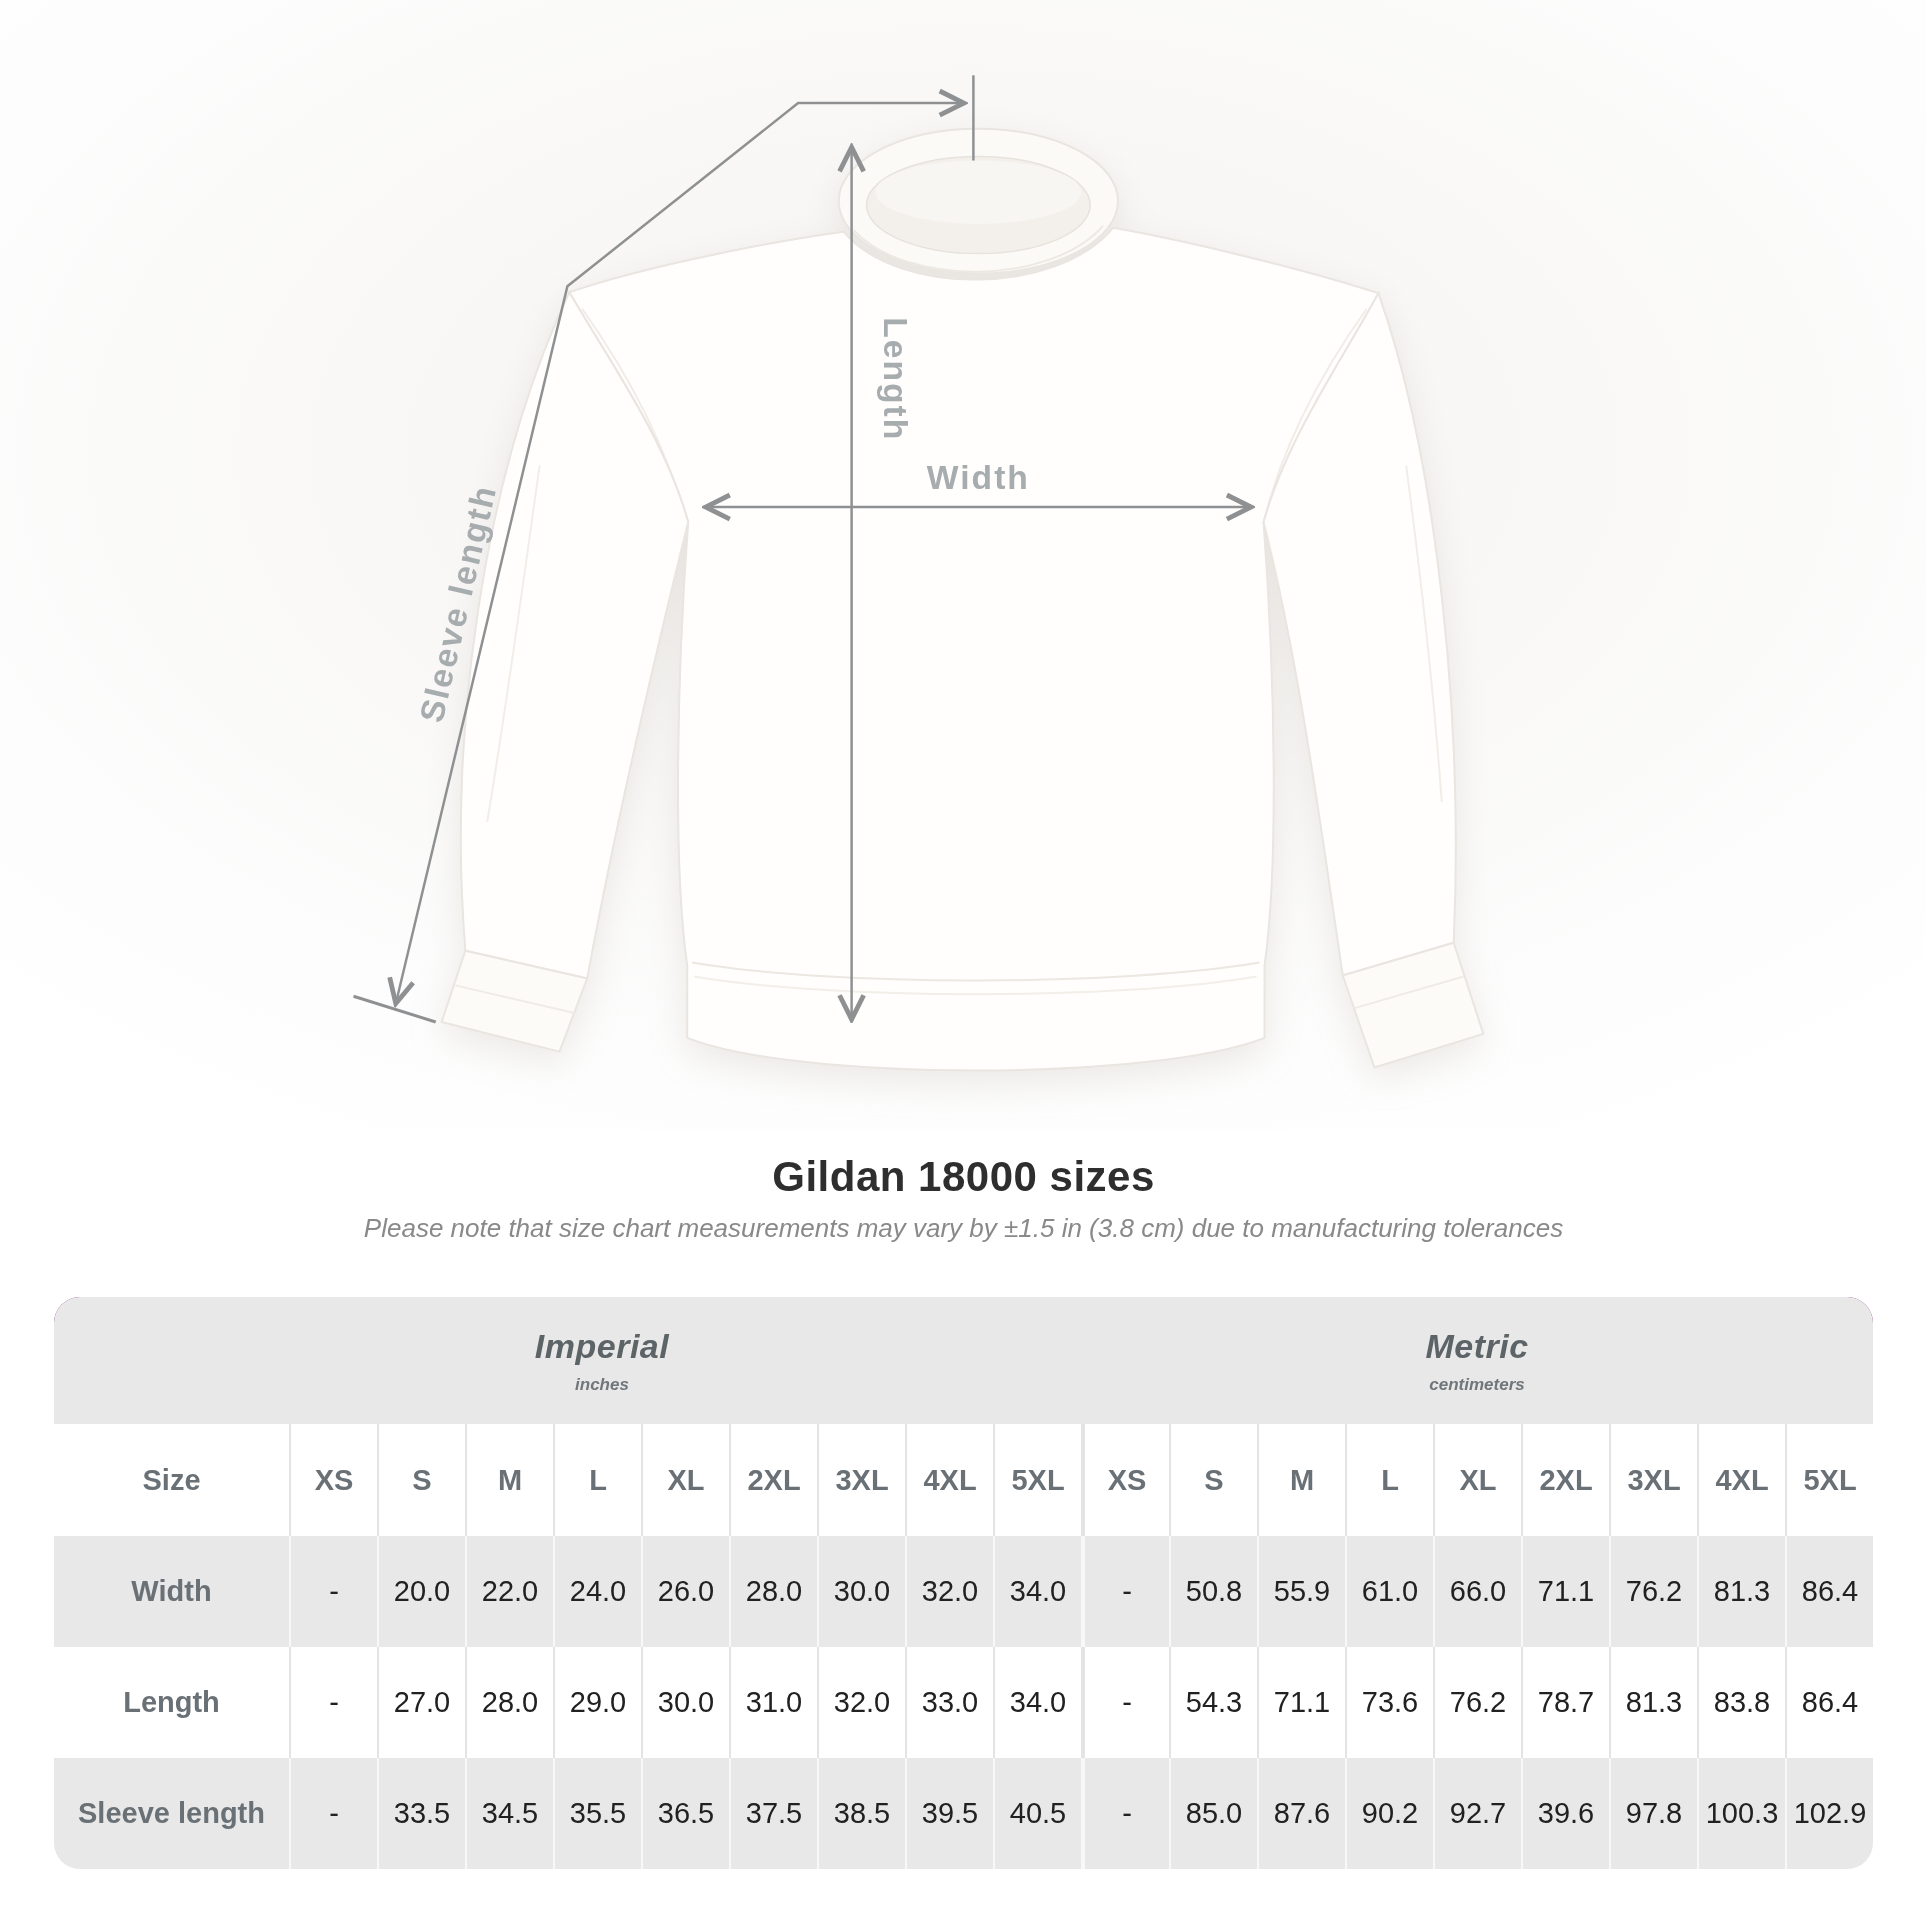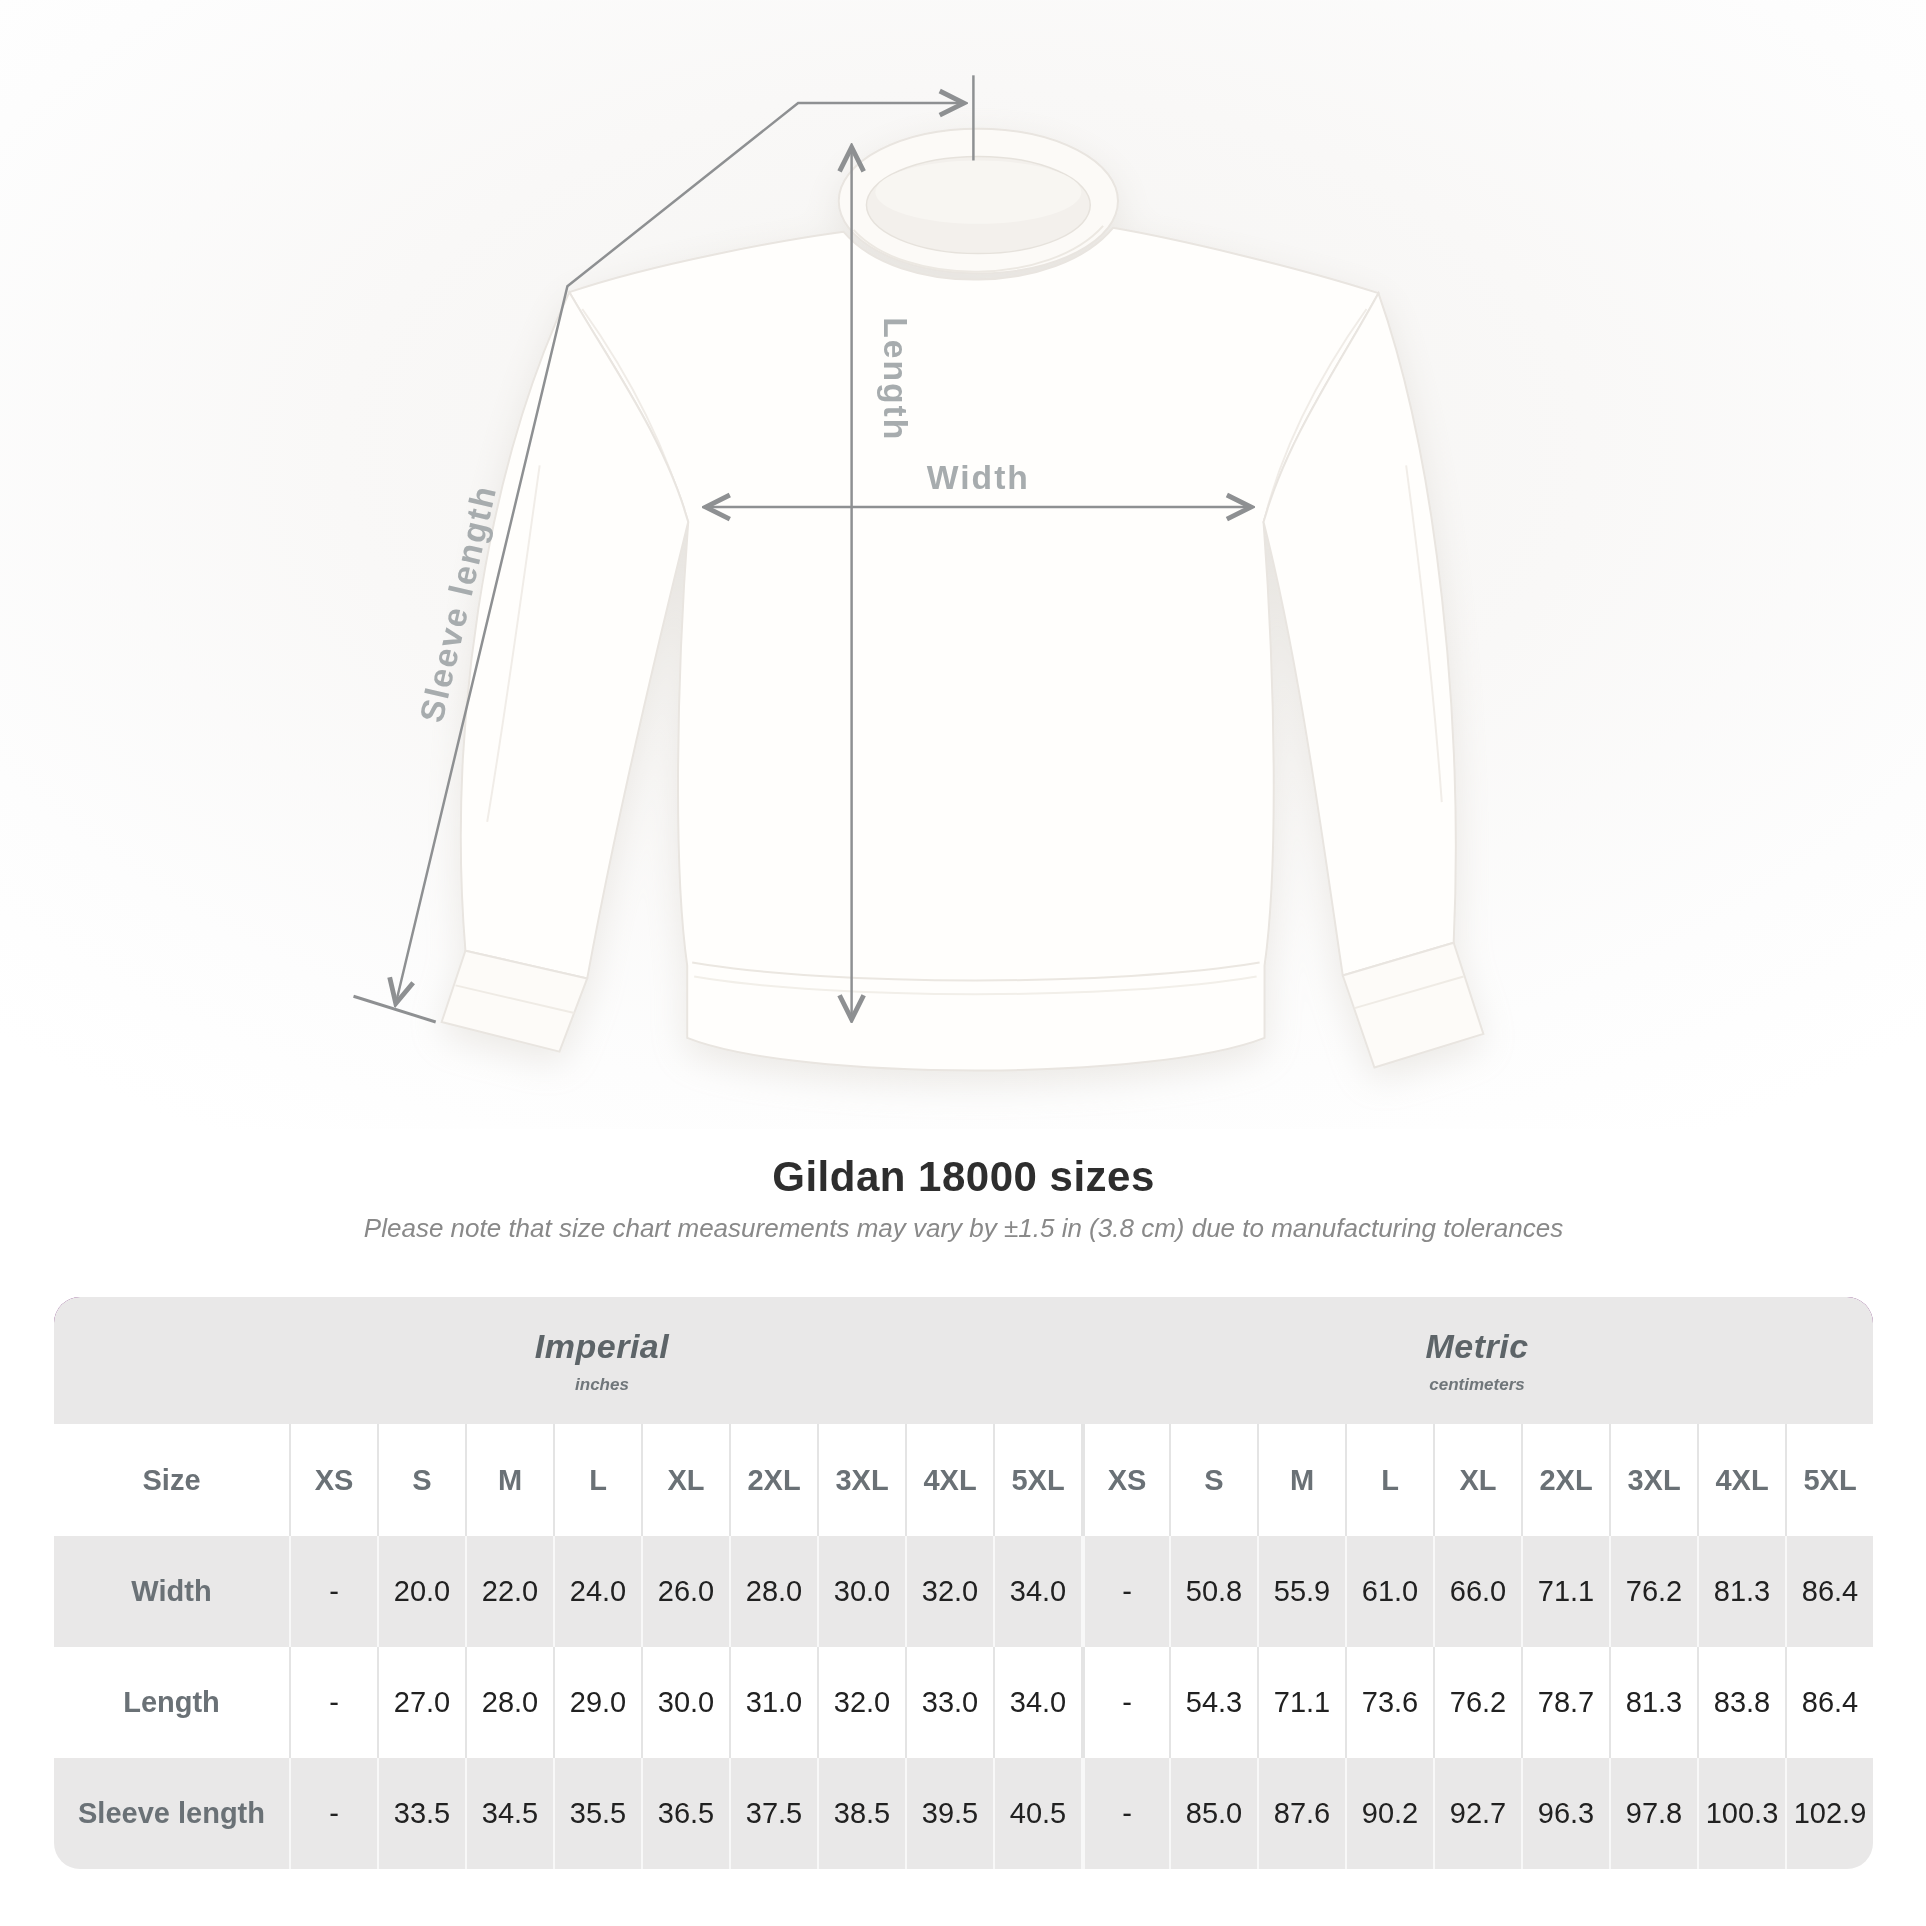--- a/index.html
+++ b/index.html
@@ -267,21 +267,21 @@
             <td class="val">36.5</td>
             <td class="val">37.5</td>
             <td class="val">38.5</td>
             <td class="val">39.5</td>
             <td class="val">40.5</td>
             <td class="val metric-start">-</td>
             <td class="val">85.0</td>
             <td class="val">87.6</td>
             <td class="val">90.2</td>
             <td class="val">92.7</td>
-            <td class="val">96.3</td>
+            <td class="val">39.6</td>
             <td class="val">97.8</td>
             <td class="val">100.3</td>
             <td class="val">102.9</td>
           </tr>
         </tbody>
     </table>
   </div>
 
 </div>
 

